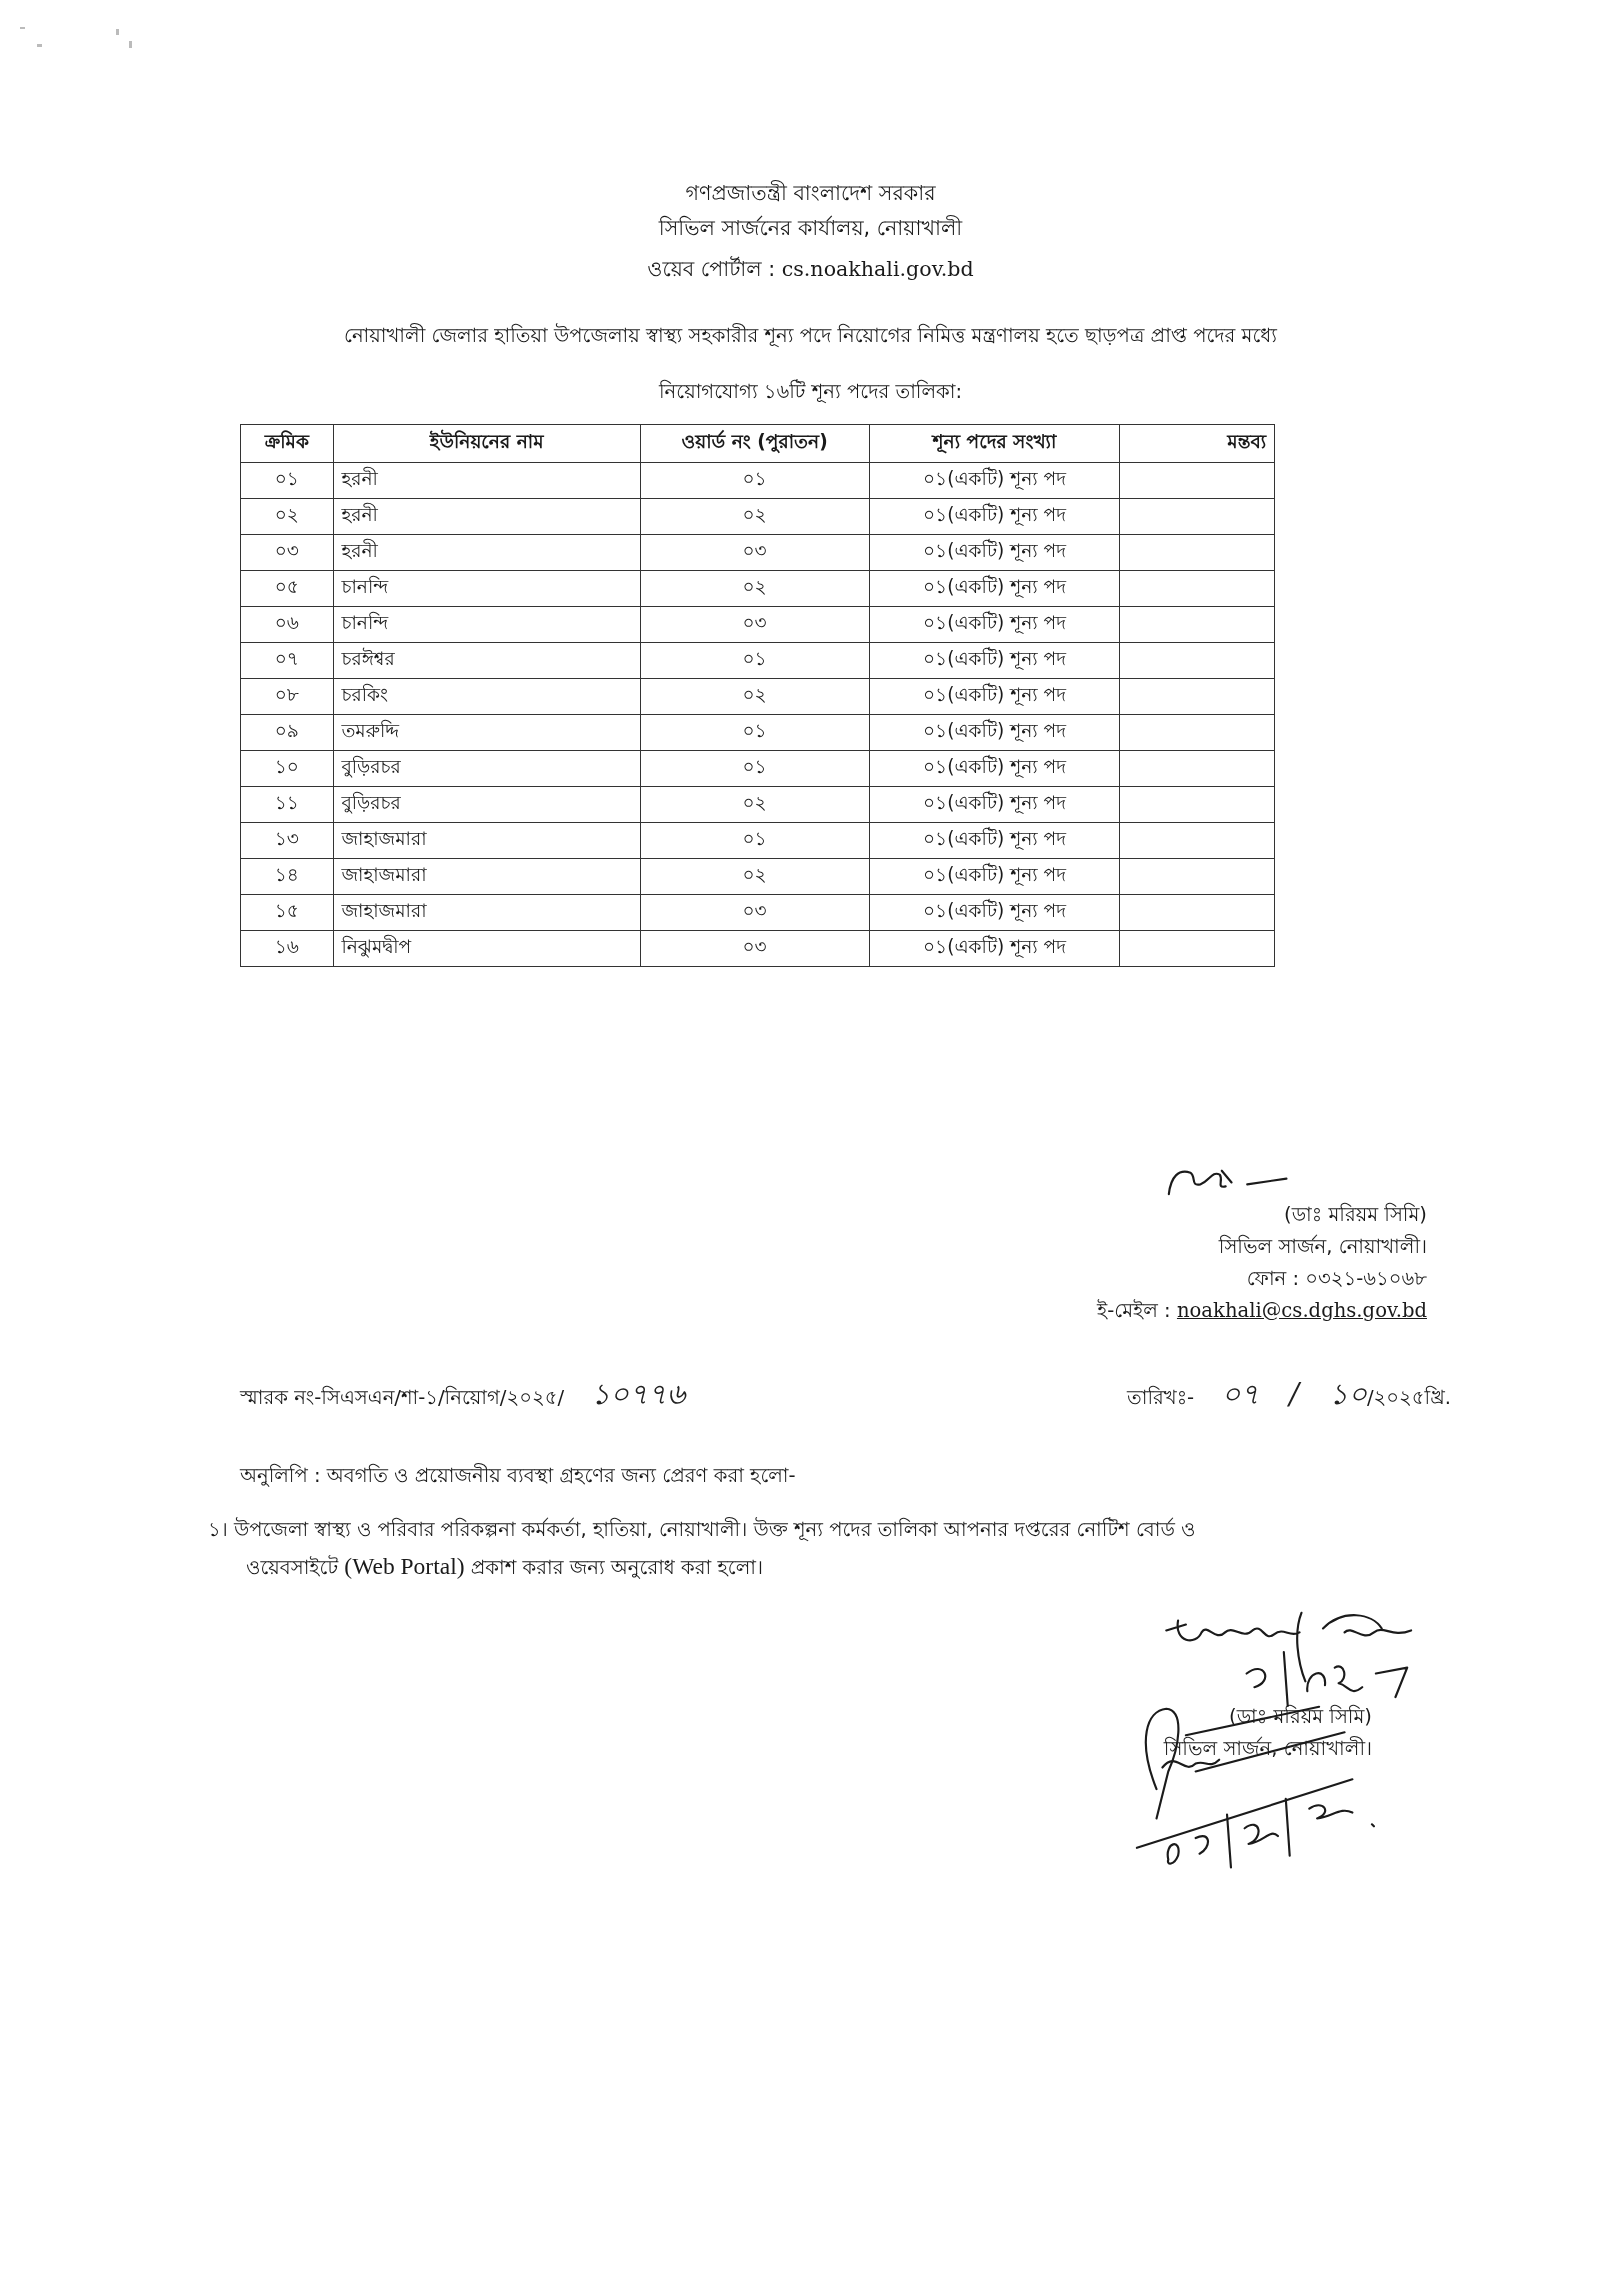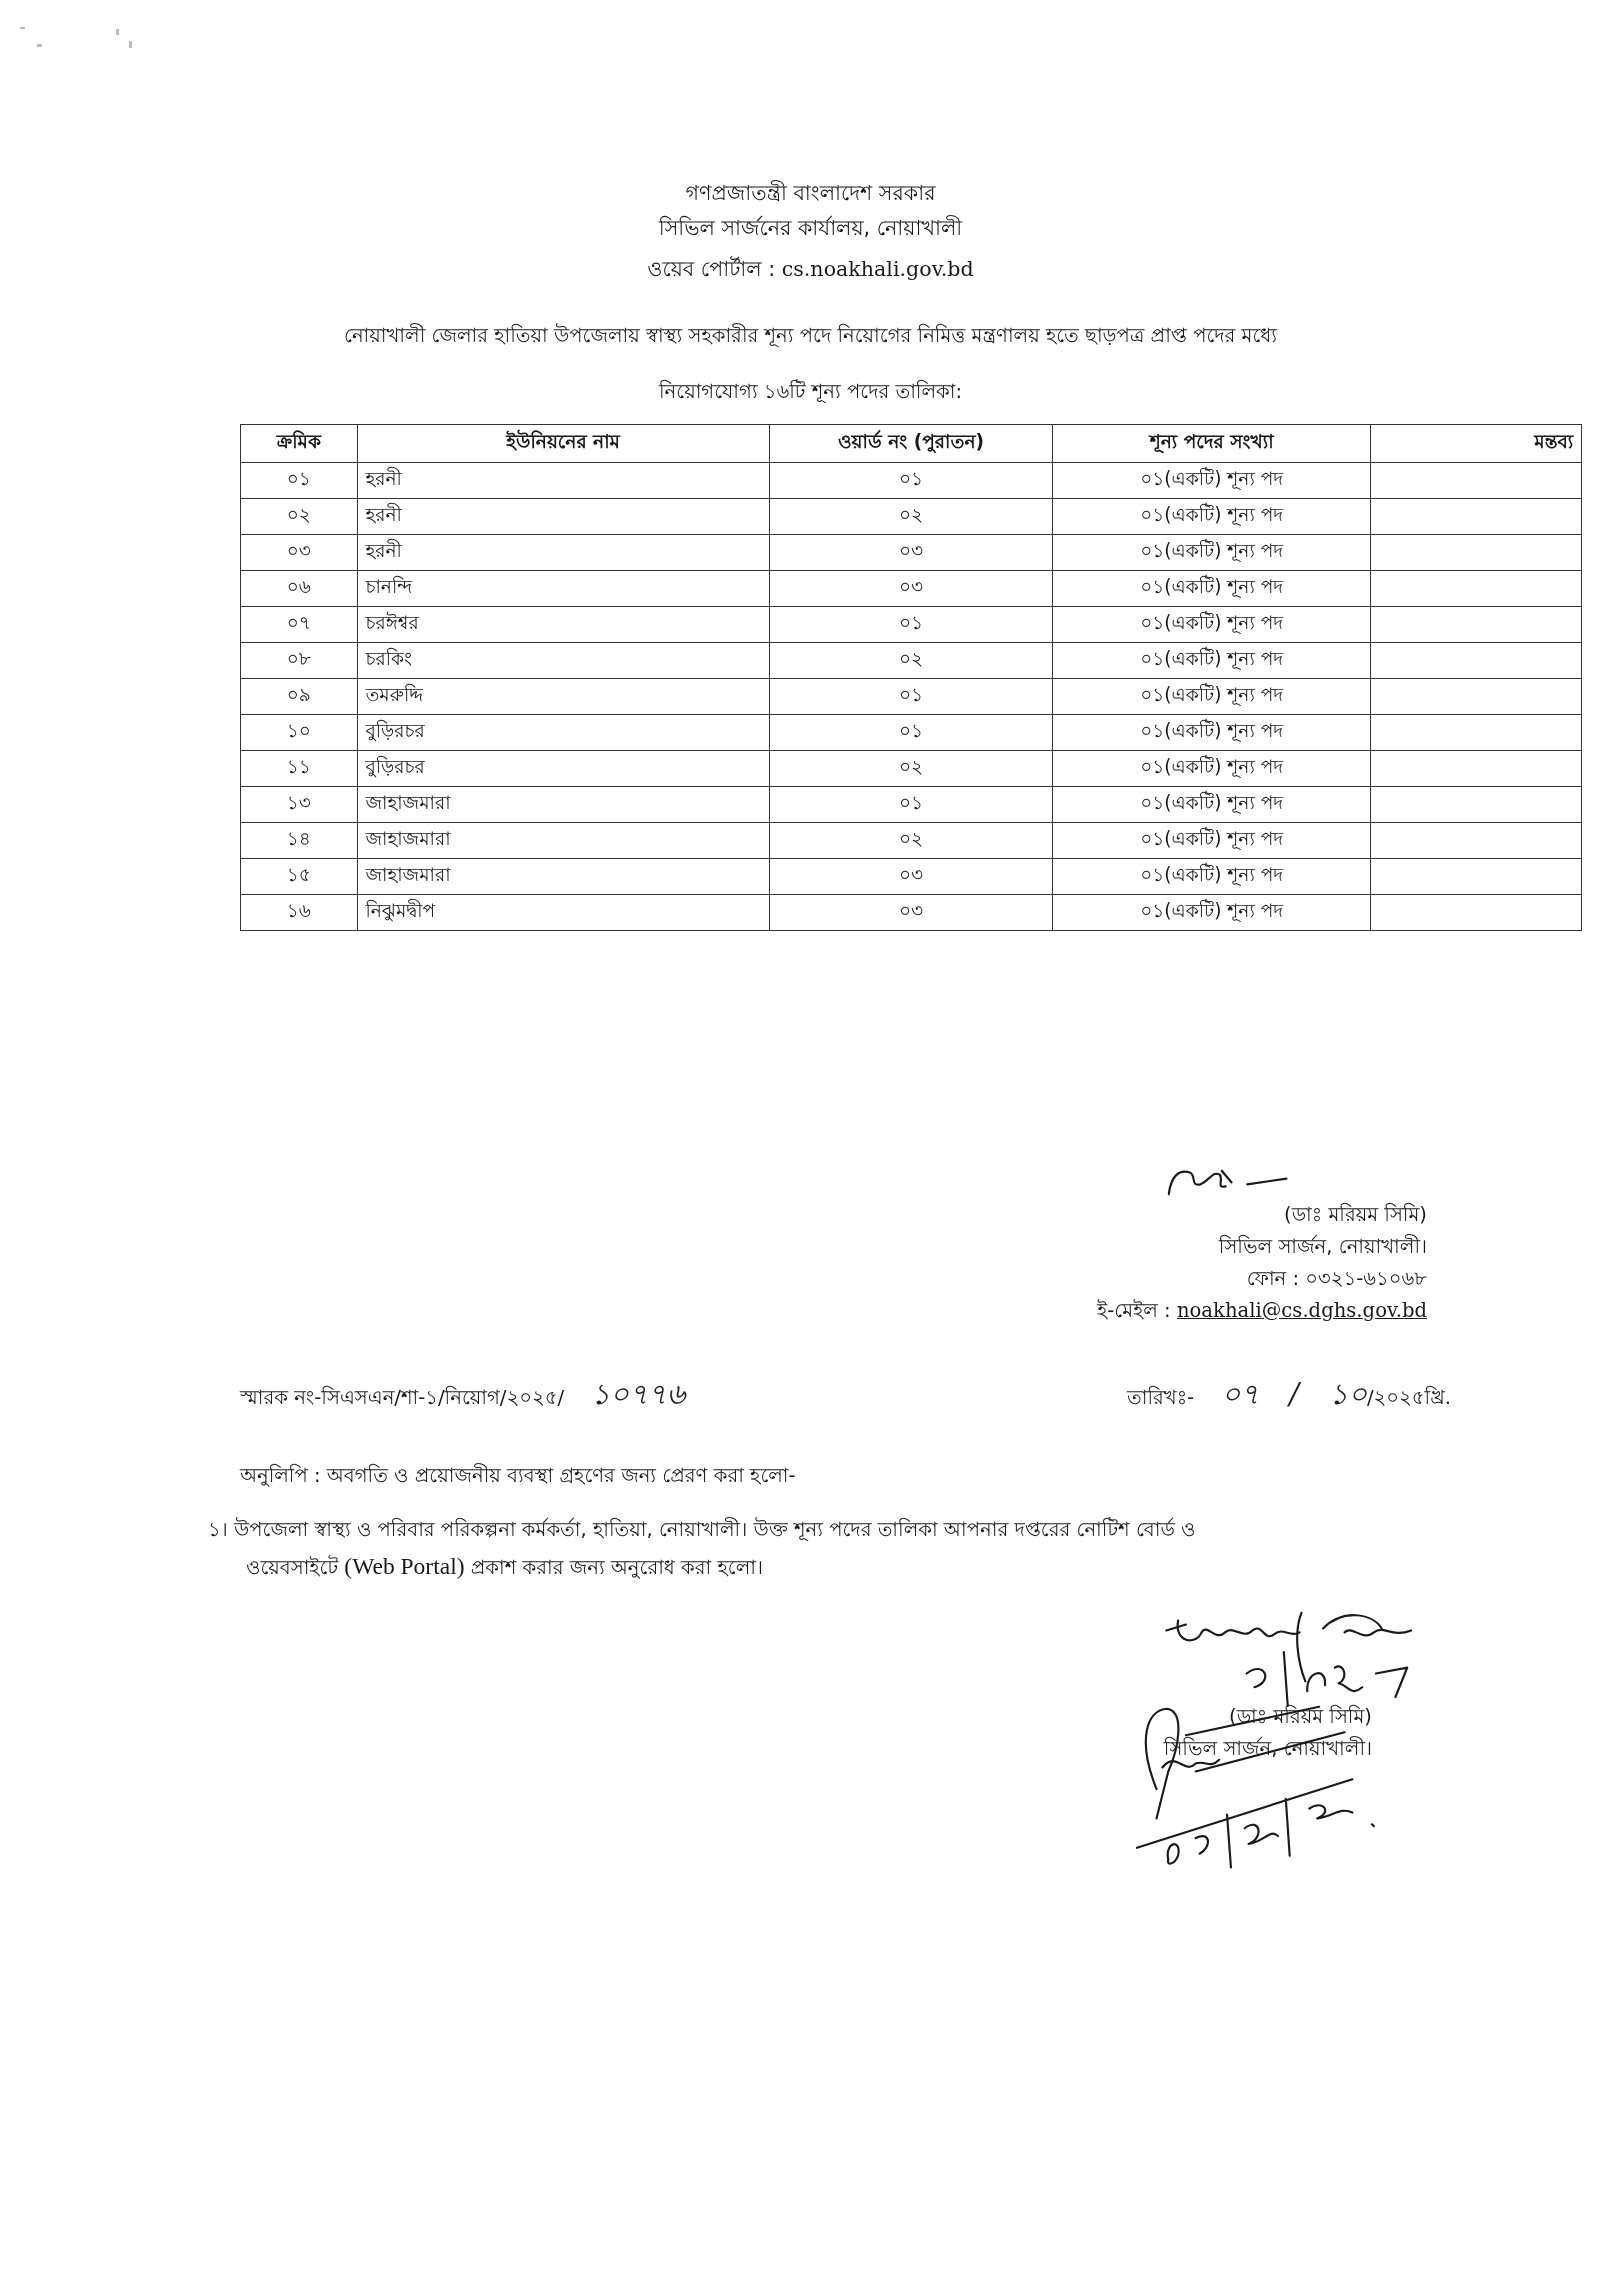--- a/index.html
+++ b/index.html
@@ -5,21 +5,21 @@
   html, body { margin: 0; padding: 0; background: #ffffff; }
   body {
     width: 1621px; height: 2292px; position: relative; overflow: hidden;
     font-family: "DejaVu Sans", "Liberation Sans", sans-serif; color: #1a1a1a;
   }
   .abs { position: absolute; }
   .center { text-align: center; }
   .hdr-line { left: 0; width: 1621px; font-size: 20.6px; line-height: 33px; }
   .intro { left: 0; width: 1621px; font-size: 19.6px; line-height: 29px; }
   table.vac {
-    position: absolute; left: 240px; top: 424px; width: 1342px;
+    position: absolute; left: 240px; top: 424px; width: 1035px;
     border-collapse: collapse; font-size: 18.6px;
   }
   table.vac th, table.vac td {
     border: 1.5px solid #333; height: 35px; padding: 0 7.8px; white-space: nowrap;
   }
   table.vac th { font-weight: bold; font-size: 18.6px; height: 37px; }
   .c1 { width: 86px; text-align: center; }
   .c2 { width: 346px; text-align: left; }
   .c3 { width: 233px; text-align: center; }
   .c4 { width: 263px; text-align: center; }
@@ -69,20 +69,27 @@
         <td class="c5"></td>
       </tr>
     <tr>
         <td class="c1">০৩</td>
         <td class="c2">হরনী</td>
         <td class="c3">০৩</td>
         <td class="c4">০১(একটি) শূন্য পদ</td>
         <td class="c5"></td>
       </tr>
     <tr>
+        <td class="c1">০৫</td>
+        <td class="c2">চানন্দি</td>
+        <td class="c3">০২</td>
+        <td class="c4">০১(একটি) শূন্য পদ</td>
+        <td class="c5"></td>
+      </tr>
+    <tr>
         <td class="c1">০৬</td>
         <td class="c2">চানন্দি</td>
         <td class="c3">০৩</td>
         <td class="c4">০১(একটি) শূন্য পদ</td>
         <td class="c5"></td>
       </tr>
     <tr>
         <td class="c1">০৭</td>
         <td class="c2">চরঈশ্বর</td>
         <td class="c3">০১</td>

